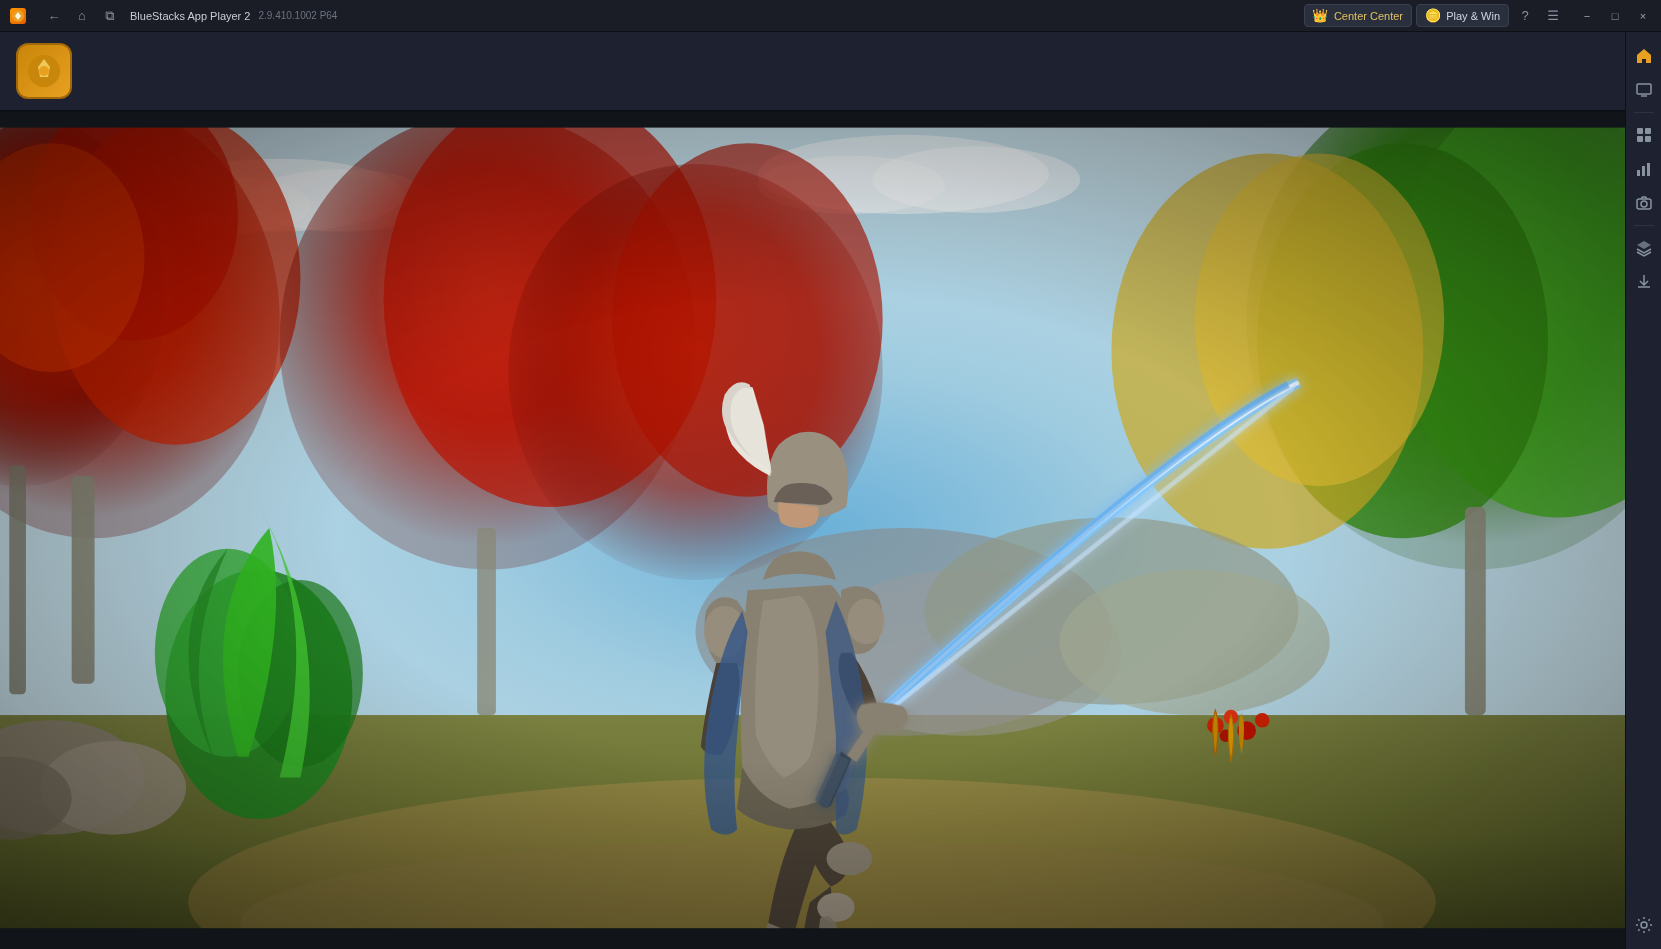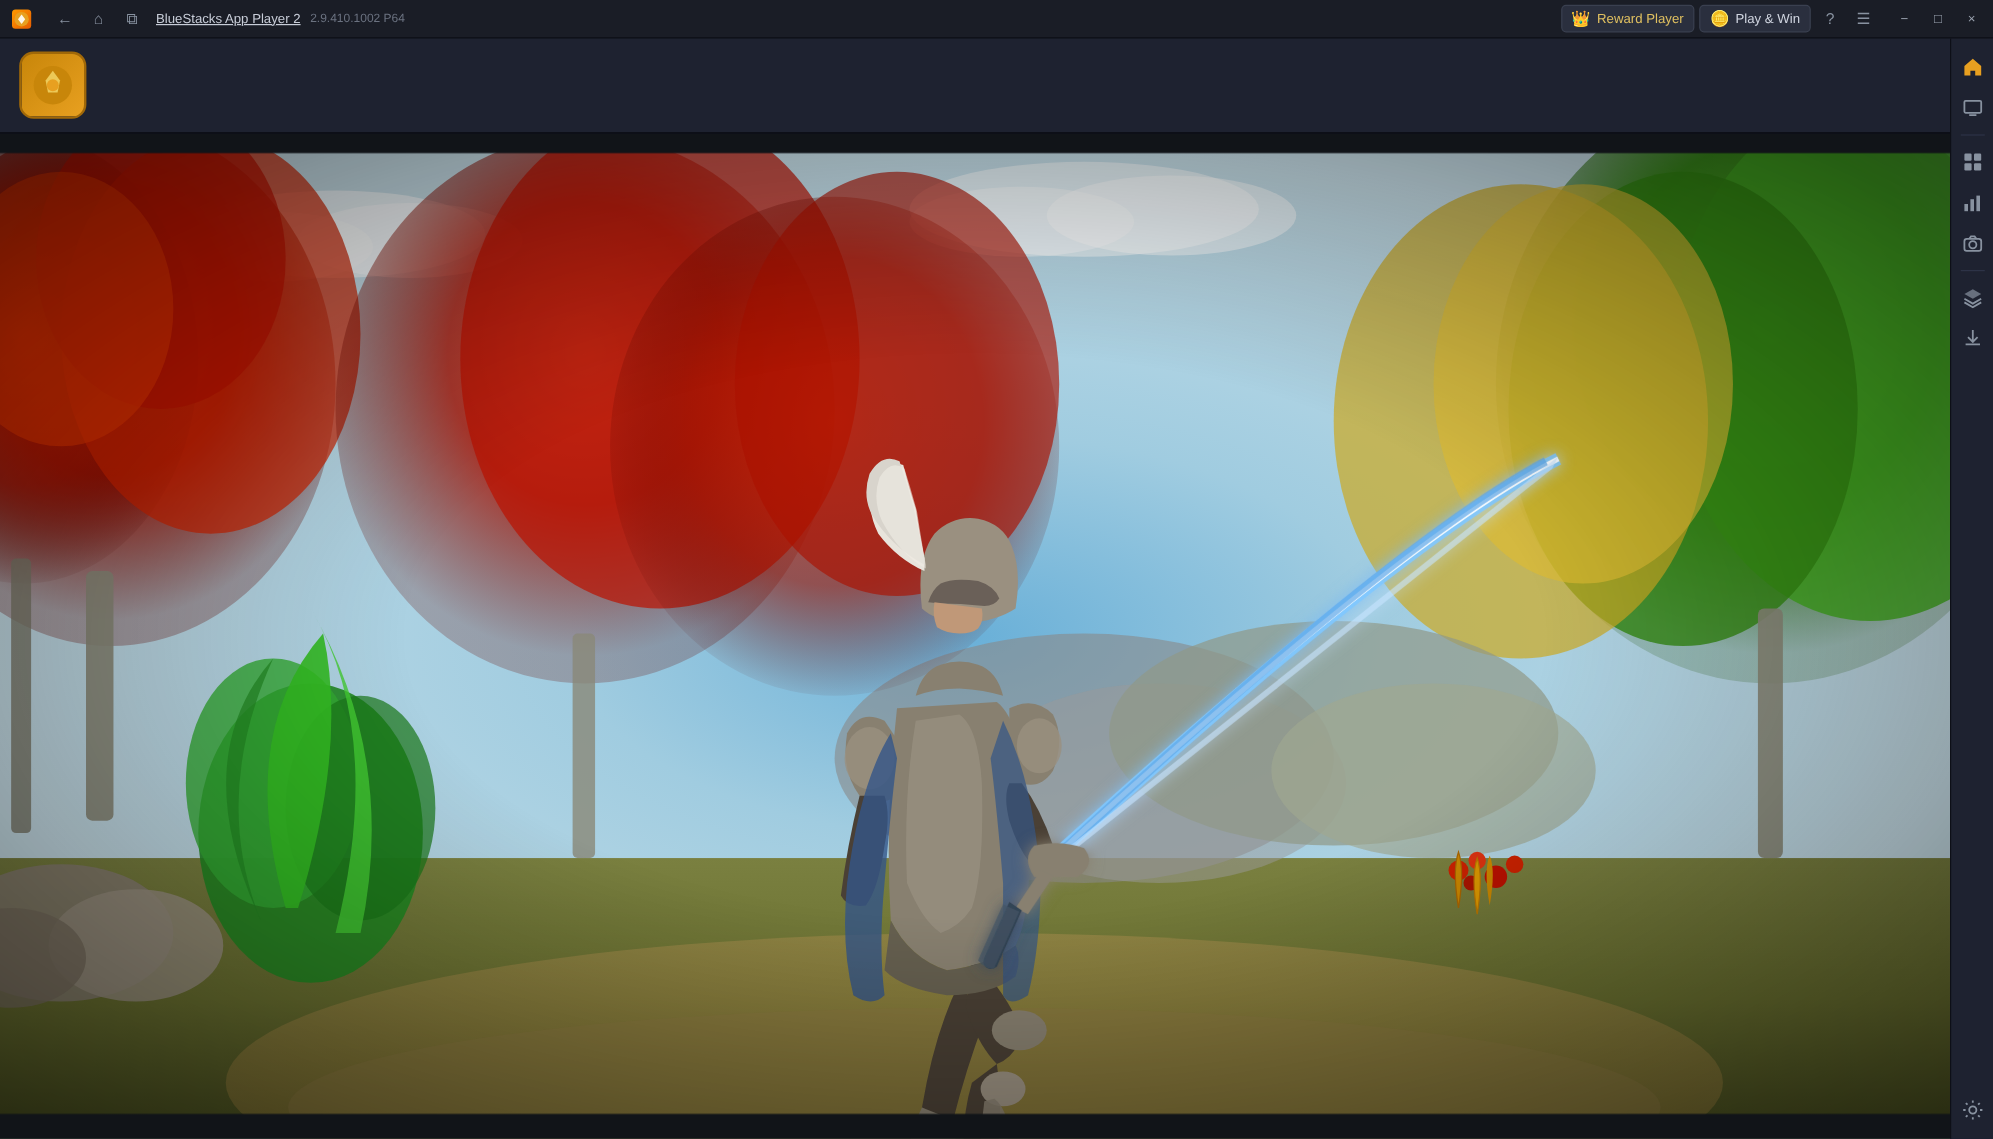--- a/index.html
+++ b/index.html
@@ -38,21 +38,20 @@
       display: flex;
       align-items: center;
       justify-content: center;
       color: white;
       font-size: 9px;
     }
     .title-bar-app-name {
       color: #c8cdd8;
       font-size: 11px;
       font-weight: 500;
-      text-decoration: underline;
     }
     .title-bar-version {
       color: #6b7280;
       font-size: 10px;
     }
     .title-bar-nav {
       display: flex;
       align-items: center;
       gap: 4px;
       margin-left: 8px;
@@ -258,21 +257,21 @@
       <div class="nav-btn">⌂</div>
       <div class="nav-btn">⧉</div>
     </div>
     <span class="title-bar-app-name">BlueStacks App Player 2</span>
     <span class="title-bar-version">2.9.410.1002 P64</span>
   </div>
 
   <div class="title-bar-right">
     <div class="reward-center-btn">
       <span class="reward-icon">👑</span>
-      <span>Reward Player</span>
+      <span>Center Center</span>
     </div>
     <div class="play-win-btn">
       <span class="play-win-icon">🪙</span>
       <span>Play &amp; Win</span>
     </div>
     <div class="help-btn">?</div>
     <div class="menu-btn">☰</div>
     <div class="title-win-controls">
       <div class="win-ctrl-btn">−</div>
       <div class="win-ctrl-btn">□</div>

